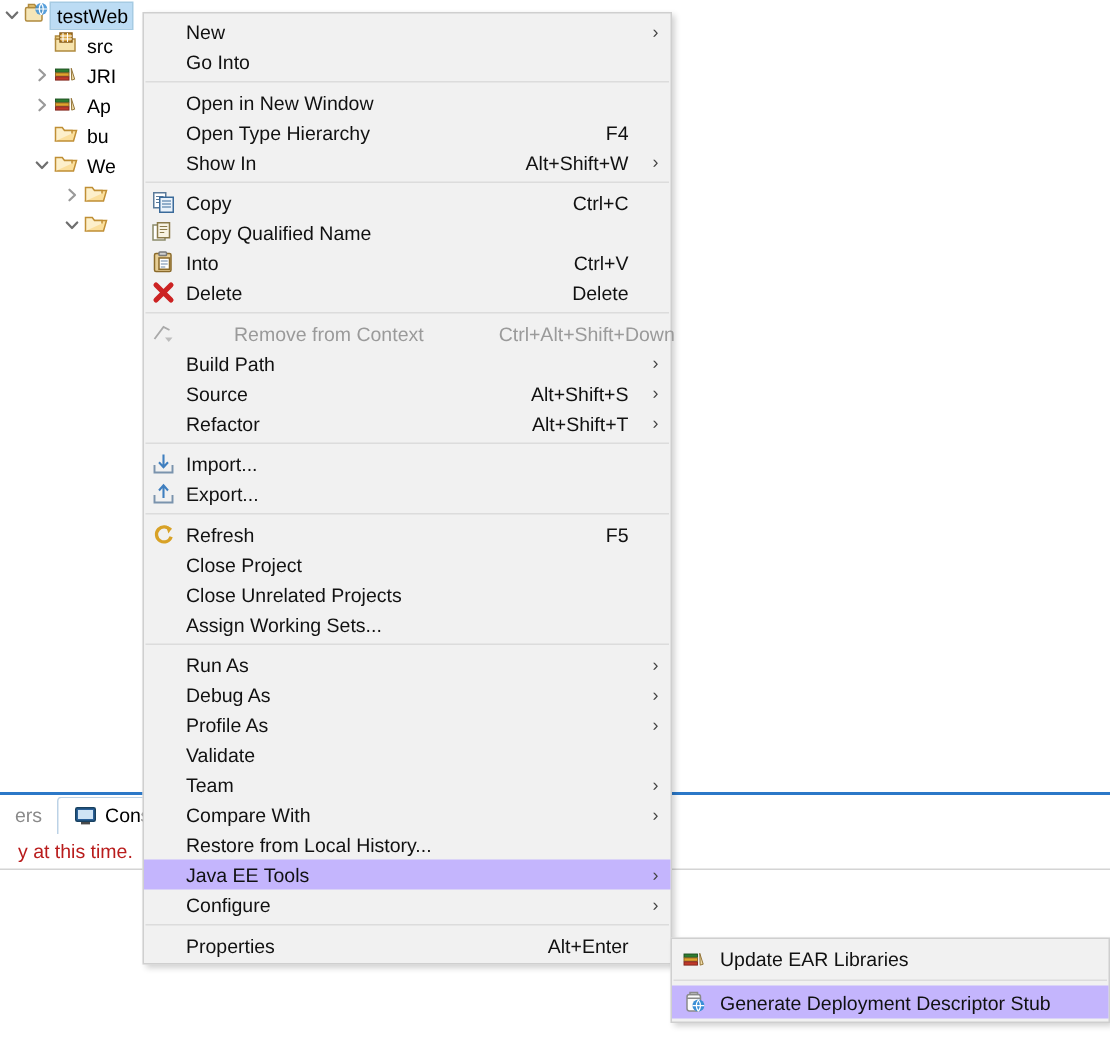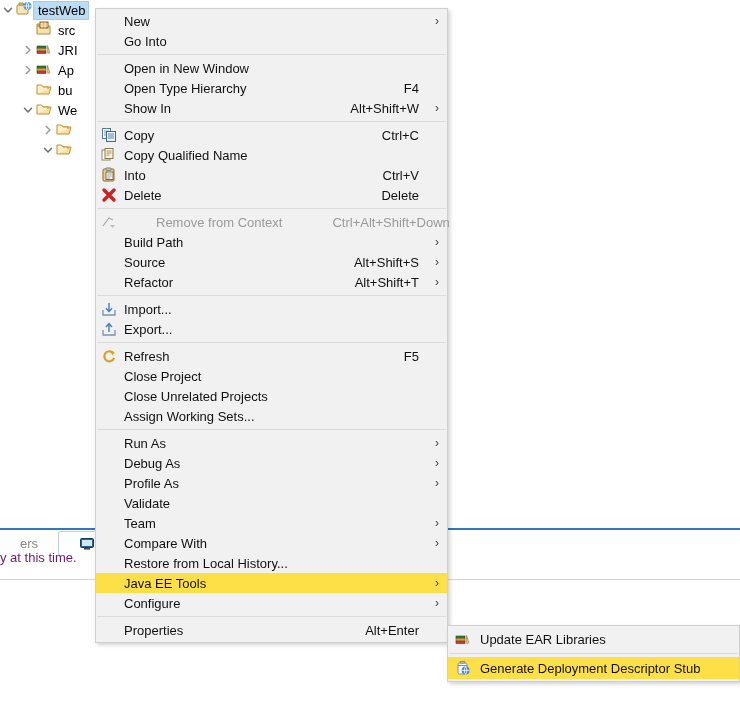--- a/index.html
+++ b/index.html
@@ -56,39 +56,39 @@
     position: absolute; left: 0; right: 0; top: 0;
     height: 2px; background: #2b78c8;
   }
   .tab-strip {
     position: absolute; left: 0; top: 2px; right: 0; height: 26px;
     display: flex; align-items: center; gap: 0px;
     background: #ffffff;
   }
   .tab {
     display: flex; align-items: center; gap: 5px;
-    height: 24px; padding: 0 20px;
+    height: 24px; padding: 0 10px;
     font-size: 13px; color: #8a8a8a; white-space: nowrap;
   }
   .tab.active {
     color: #000;
     background: #ffffff;
     border: 1px solid #bcd2e6;
     border-bottom: none;
     border-radius: 3px 3px 0 0;
     box-shadow: 0 -1px 0 #ffffff inset;
   }
   .tab .tabicon { width: 16px; height: 16px; display: block; flex: none; }
   .tab .closex { font-size: 12px; color: #3a5a80; margin-left: 3px; }
   .panel-rule {
     position: absolute; left: 0; right: 0; top: 51px; height: 1px; background: #d4d4d4;
   }
   .panel-text {
-    position: absolute; left: 0px; top: 22px;
-    font-size: 13px; color: #701a75; white-space: nowrap;
+    position: absolute; left: 0px; top: 32px;
+    font-size: 13px; color: #b91c1c; white-space: nowrap; padding-left: 12px;
   }
 
   
   .menu {
     position: absolute;
     left: 95px; top: 8px;
     width: 353px;
     background: #f1f1f1;
     border: 1px solid #cfcfcf;
     box-shadow: 2px 2px 4px rgba(0,0,0,0.18);
@@ -98,21 +98,21 @@
   }
   .mi {
     position: relative;
     display: flex;
     align-items: center;
     height: 20px;
     padding: 0 8px 0 0;
     white-space: nowrap;
     cursor: default;
   }
-  .mi.highlight { background: #fde047; }
+  .mi.highlight { background: #c4b5fd; }
   .mi.disabled .mi-label, .mi.disabled .mi-accel { color: #9a9a9a; margin-left: 32px; }
   .mi-icon {
     width: 26px; height: 20px; flex: none;
     display: flex; align-items: center; justify-content: center;
   }
   .mi-icon svg { display: block; }
   .mi-label {
     flex: 1 1 auto;
     font-size: 13px;
     color: #111;

